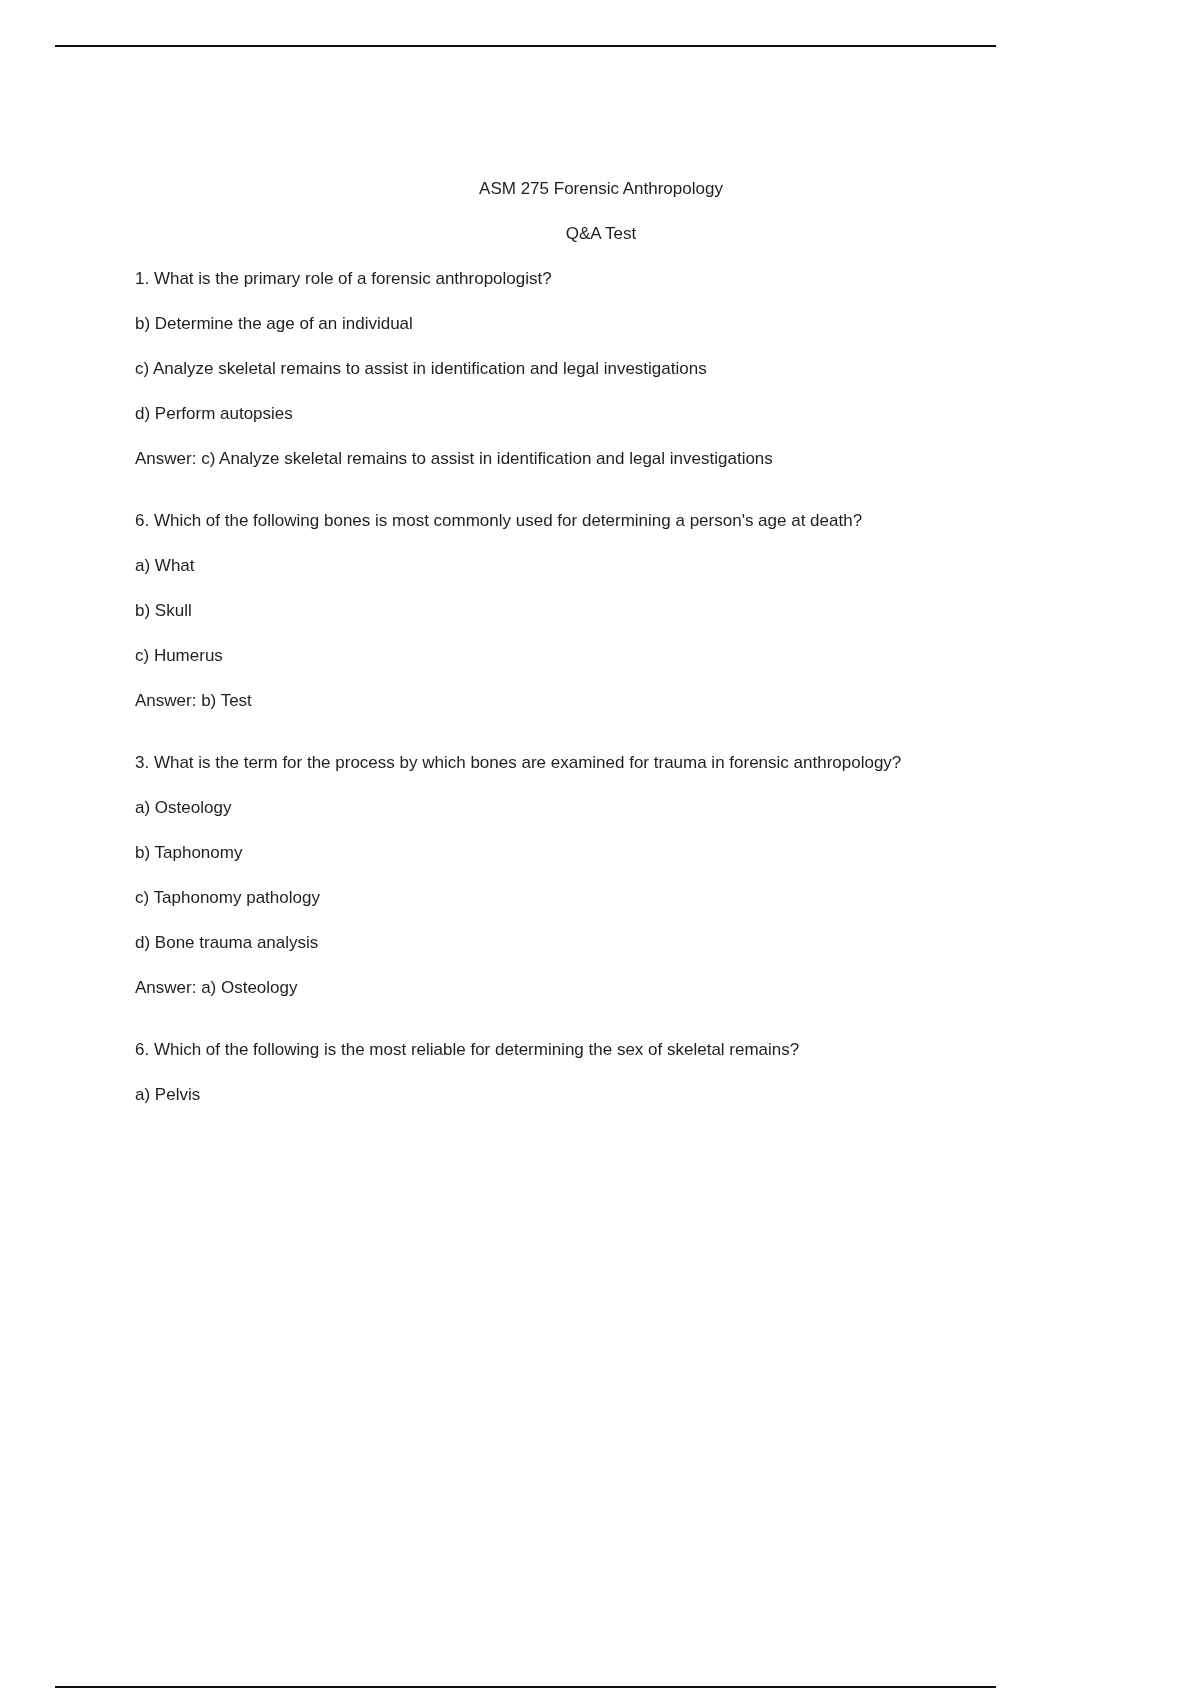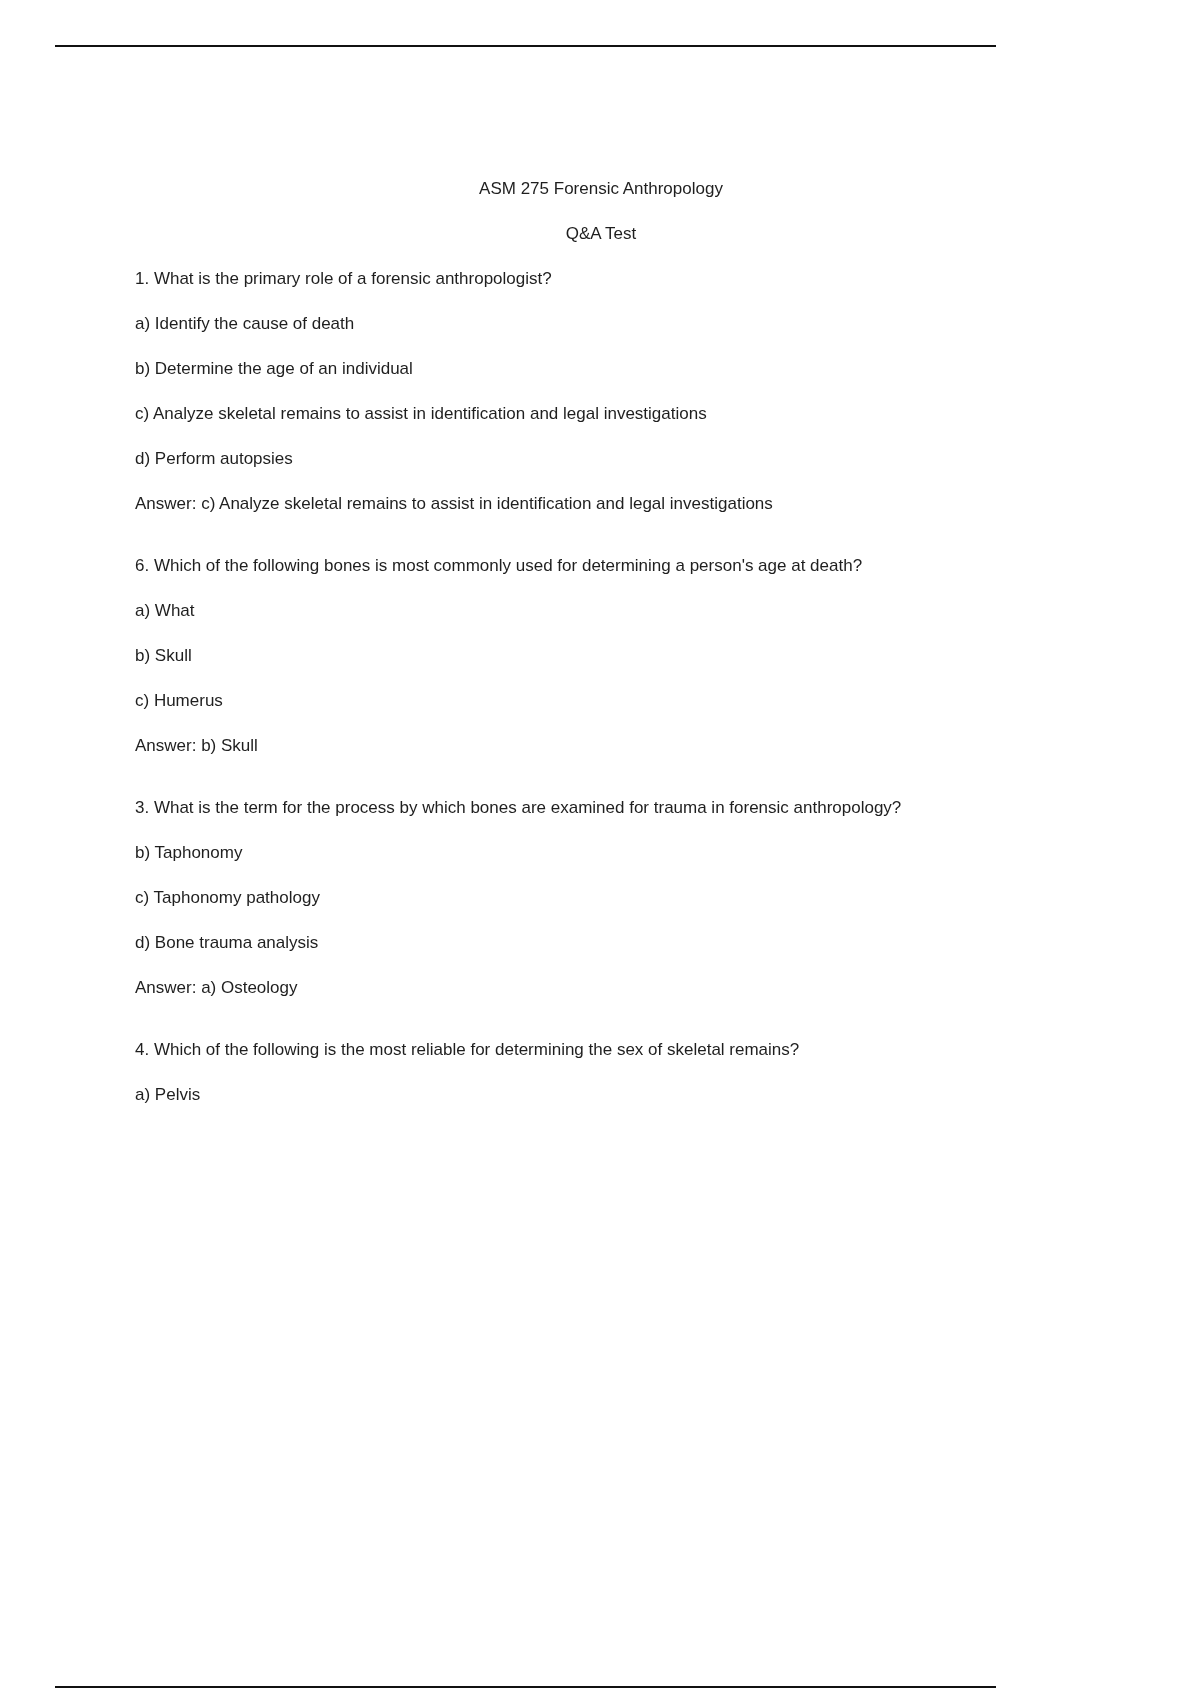--- a/index.html
+++ b/index.html
@@ -45,36 +45,36 @@
 <body>
 
 <div class="page">
   <div class="rule top"></div>
 
   <div class="content">
     <p class="center bold">ASM 275 Forensic Anthropology</p>
     <p class="center bold">Q&amp;A Test</p>
 
     <p class="bold">1. What is the primary role of a forensic anthropologist?</p>
-    <p>a) Identify the cause of death</p>
     <p>b) Determine the age of an individual</p>
     <p>c) Analyze skeletal remains to assist in identification and legal investigations</p>
     <p>d) Perform autopsies</p>
     <p>Answer: c) Analyze skeletal remains to assist in identification and legal investigations</p>
 
     <p class="bold qgap">6. Which of the following bones is most commonly used for determining a person's age at death?</p>
     <p>a) What</p>
     <p>b) Skull</p>
     <p>c) Humerus</p>
-    <p>Answer: b) Skull</p>
+    <p>Answer: b) Test</p>
 
     <p class="bold qgap">3. What is the term for the process by which bones are examined for trauma in forensic anthropology?</p>
+    <p>a) Osteology</p>
     <p>b) Taphonomy</p>
     <p>c) Taphonomy pathology</p>
     <p>d) Bone trauma analysis</p>
     <p>Answer: a) Osteology</p>
 
-    <p class="bold qgap">4. Which of the following is the most reliable for determining the sex of skeletal remains?</p>
+    <p class="bold qgap">6. Which of the following is the most reliable for determining the sex of skeletal remains?</p>
     <p>a) Pelvis</p>
   </div>
 
   <div class="rule bottom"></div>
 </div>
 
 </body></html>

